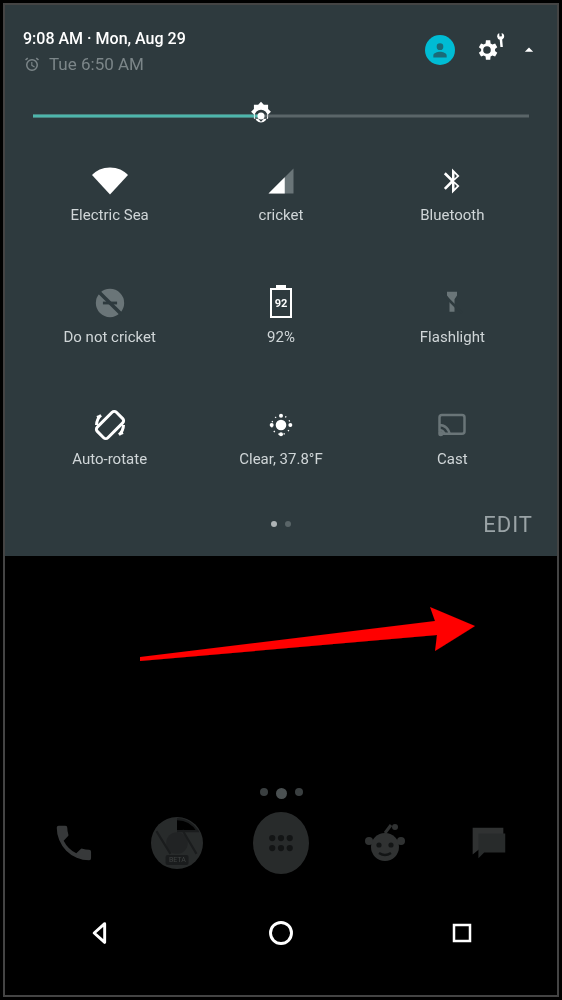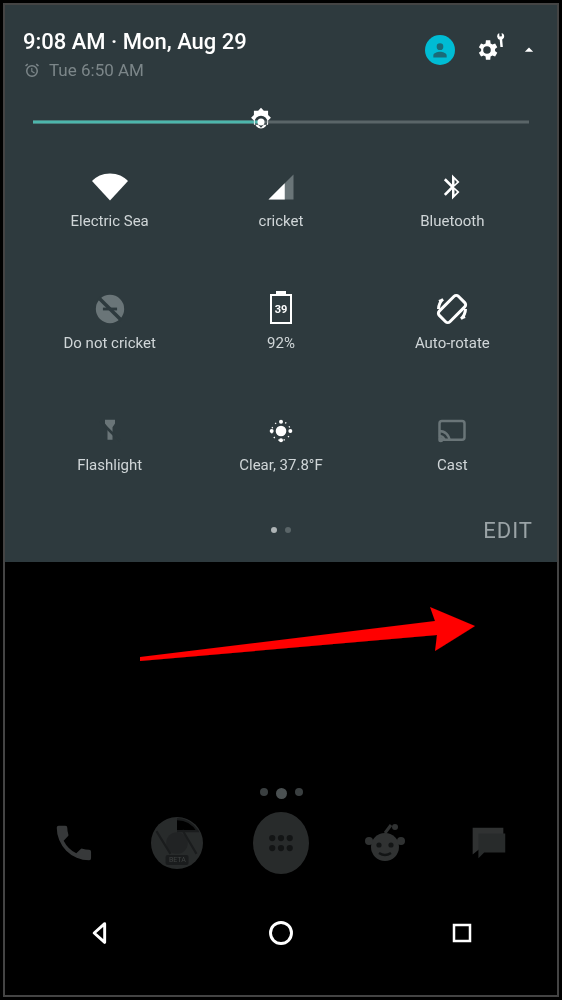--- a/index.html
+++ b/index.html
@@ -23,21 +23,21 @@
       color: #fff;
     }
     .header {
       display: flex;
       align-items: flex-start;
       justify-content: space-between;
       margin-bottom: 28px;
     }
     .time-block { flex: 1; }
     .time-row {
-      font-size: 22px;
+      font-size: 16px;
       font-weight: 500;
       color: #fff;
     }
     .alarm-row {
       margin-top: 6px;
       display: flex;
       align-items: flex-end;
       gap: 8px;
       color: #7c8689;
       font-size: 17px;
@@ -298,43 +298,43 @@
               <circle cx="12" cy="12" r="10"></circle>
               <path d="M4 4l16 16" stroke="#2e3a3e" stroke-width="2.5"></path>
               <rect x="7" y="11" width="10" height="2" fill="#2e3a3e"></rect>
             </svg>
           </div>
         <div class="tile-label">Do not cricket</div>
       </div>
       <div class="tile">
         <div class="tile-icon">
             <div class="battery-tile">
-              <span>39</span>
+              <span>92</span>
             </div>
           </div>
         <div class="tile-label">92%</div>
+      </div>
+      <div class="tile">
+        <div class="tile-icon">
+            <svg width="30" height="30" viewBox="0 0 24 24" fill="#6a7578">
+              <path d="M8 3h8v3l-2 3v10h-4V9L8 6V3z"></path>
+              <path d="M4 4l16 16" stroke="#2e3a3e" stroke-width="2"></path>
+            </svg>
+          </div>
+        <div class="tile-label">Flashlight</div>
       </div>
       <div class="tile">
         <div class="tile-icon">
             <svg width="36" height="36" viewBox="0 0 24 24" fill="#fff">
               <rect x="7" y="3" width="10" height="18" rx="2" transform="rotate(45 12 12)" fill="none" stroke="#fff" stroke-width="2"></rect>
               <path d="M3 12a9 9 0 0 1 3-6.5M21 12a9 9 0 0 1-3 6.5" stroke="#fff" stroke-width="2" fill="none"></path>
               <path d="M6 5l-3 1 1 3M18 19l3-1-1-3" fill="#fff"></path>
             </svg>
           </div>
         <div class="tile-label">Auto-rotate</div>
-      </div>
-      <div class="tile">
-        <div class="tile-icon">
-            <svg width="30" height="30" viewBox="0 0 24 24" fill="#6a7578">
-              <path d="M8 3h8v3l-2 3v10h-4V9L8 6V3z"></path>
-              <path d="M4 4l16 16" stroke="#2e3a3e" stroke-width="2"></path>
-            </svg>
-          </div>
-        <div class="tile-label">Flashlight</div>
       </div>
       <div class="tile">
         <div class="tile-icon">
             <svg width="32" height="32" viewBox="0 0 24 24" fill="#fff">
               <circle cx="12" cy="12" r="4"></circle>
               <circle cx="12" cy="12" r="7" fill="none" stroke="#fff" stroke-width="1" stroke-dasharray="1 3"></circle>
               <circle cx="12" cy="5" r="1.5"></circle>
               <circle cx="12" cy="19" r="1.5"></circle>
               <circle cx="5" cy="12" r="1.5"></circle>
               <circle cx="19" cy="12" r="1.5"></circle>

